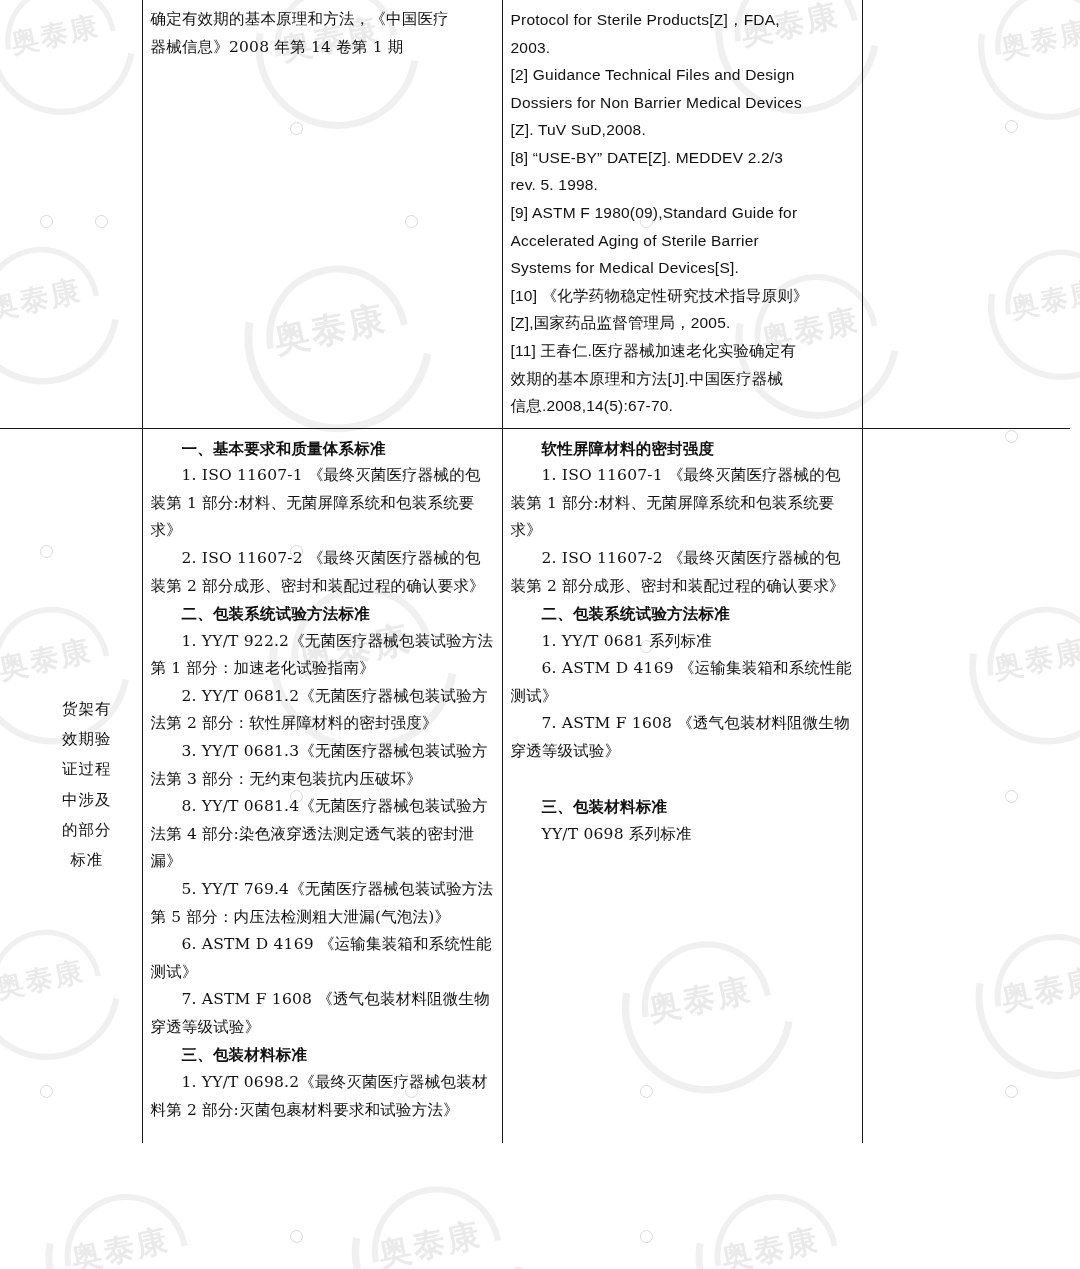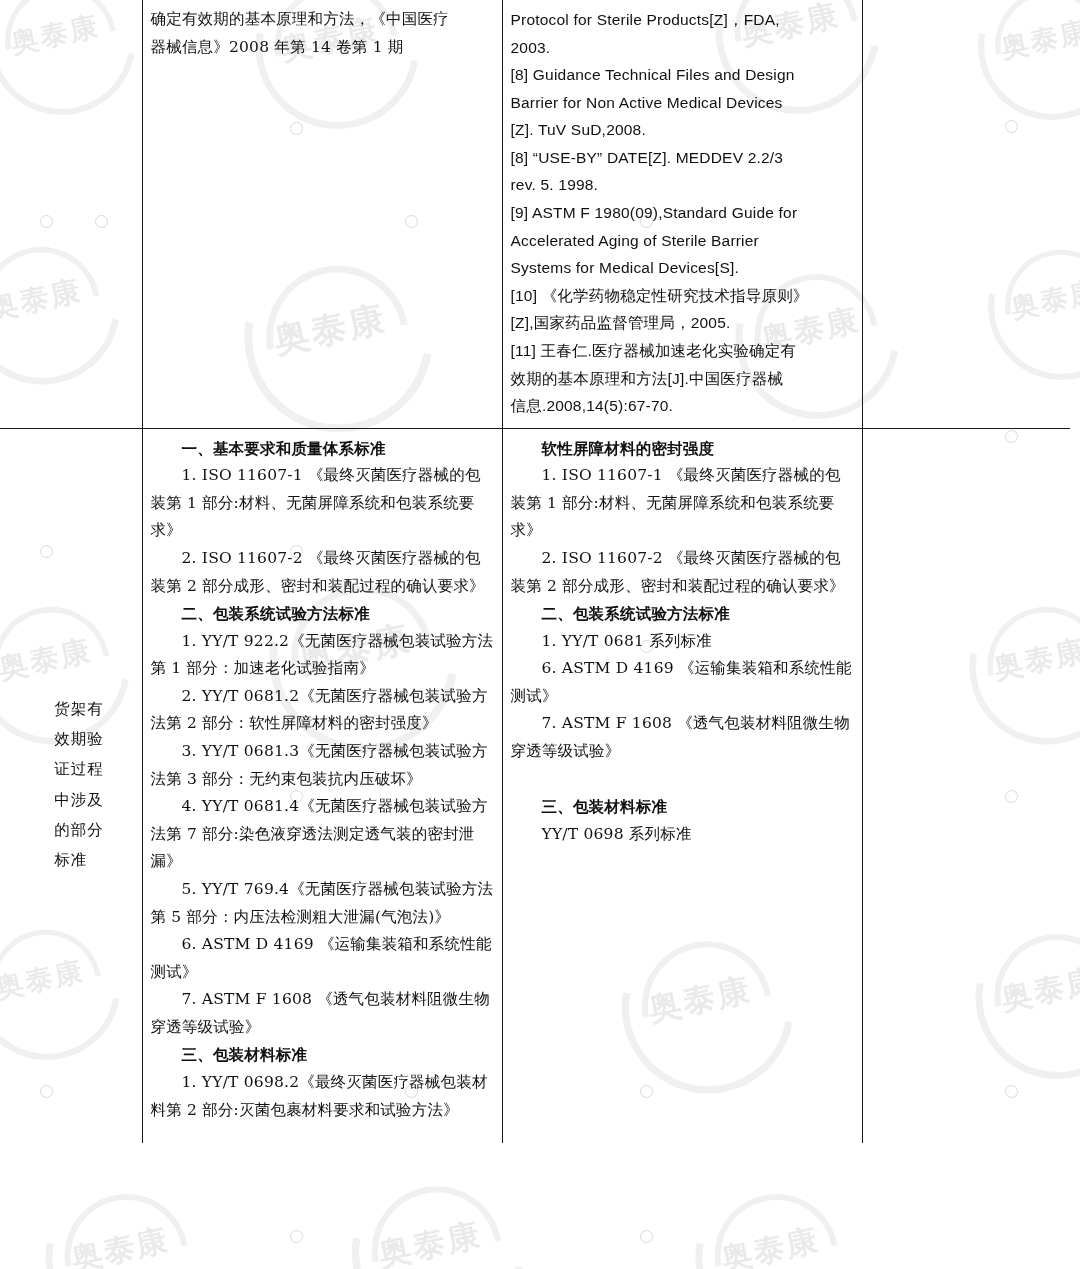--- a/index.html
+++ b/index.html
@@ -104,20 +104,21 @@
   }
   .cell-text p { margin: 0; }
   .indent1 { text-indent: 2em; }
   .heading {
     font-weight: bold;
     text-indent: 2em;
   }
   .rowlabel {
     font-size: 15.5px;
     line-height: 1.95;
+    text-align: center;
     letter-spacing: 1px;
     margin-left: 32px;
   }
   .rowlabel-wrap {
     display: flex;
     align-items: center;
     justify-content: center;
     height: 100%;
     min-height: 700px;
   }
@@ -248,22 +249,22 @@
       <td class="edge-top">
         <div class="cell-text">
           <p>确定有效期的基本原理和方法，《中国医疗</p>
           <p>器械信息》2008 年第 14 卷第 1 期</p>
         </div>
       </td>
       <td class="edge-top">
         <div class="cell-text mono-ish">
           <p>Protocol for Sterile Products[Z]，FDA,</p>
           <p>2003.</p>
-          <p>[8] Guidance Technical Files and Design</p>
-          <p>Barrier for Non Active Medical Devices</p>
+          <p>[2] Guidance Technical Files and Design</p>
+          <p>Dossiers for Non Barrier Medical Devices</p>
           <p>[Z]. TuV SuD,2008.</p>
           <p>[8] “USE-BY” DATE[Z]. MEDDEV 2.2/3</p>
           <p>rev. 5. 1998.</p>
           <p>[9] ASTM F 1980(09),Standard Guide for</p>
           <p>Accelerated Aging of Sterile Barrier</p>
           <p>Systems for Medical Devices[S].</p>
           <p>[10] 《化学药物稳定性研究技术指导原则》</p>
           <p>[Z],国家药品监督管理局，2005.</p>
           <p>[11] 王春仁.医疗器械加速老化实验确定有</p>
           <p>效期的基本原理和方法[J].中国医疗器械</p>
@@ -281,21 +282,21 @@
       </td>
       <td class="edge-bottom">
         <div class="cell-text">
           <p class="heading">一、基本要求和质量体系标准</p>
           <p class="indent1">1. ISO 11607-1 《最终灭菌医疗器械的包装第 1 部分:材料、无菌屏障系统和包装系统要求》</p>
           <p class="indent1">2. ISO 11607-2 《最终灭菌医疗器械的包装第 2 部分成形、密封和装配过程的确认要求》</p>
           <p class="heading">二、包装系统试验方法标准</p>
           <p class="indent1">1. YY/T 922.2《无菌医疗器械包装试验方法第 1 部分：加速老化试验指南》</p>
           <p class="indent1">2. YY/T 0681.2《无菌医疗器械包装试验方法第 2 部分：软性屏障材料的密封强度》</p>
           <p class="indent1">3. YY/T 0681.3《无菌医疗器械包装试验方法第 3 部分：无约束包装抗内压破坏》</p>
-          <p class="indent1">4. YY/T 0681.4《无菌医疗器械包装试验方法第 7 部分:染色液穿透法测定透气装的密封泄漏》</p>
+          <p class="indent1">8. YY/T 0681.4《无菌医疗器械包装试验方法第 4 部分:染色液穿透法测定透气装的密封泄漏》</p>
           <p class="indent1">5. YY/T 769.4《无菌医疗器械包装试验方法第 5 部分：内压法检测粗大泄漏(气泡法)》</p>
           <p class="indent1">6. ASTM D 4169 《运输集装箱和系统性能测试》</p>
           <p class="indent1">7. ASTM F 1608 《透气包装材料阻微生物穿透等级试验》</p>
           <p class="heading">三、包装材料标准</p>
           <p class="indent1">1. YY/T 0698.2《最终灭菌医疗器械包装材料第 2 部分:灭菌包裹材料要求和试验方法》</p>
         </div>
       </td>
       <td class="edge-bottom">
         <div class="cell-text">
           <p class="heading">软性屏障材料的密封强度</p>

